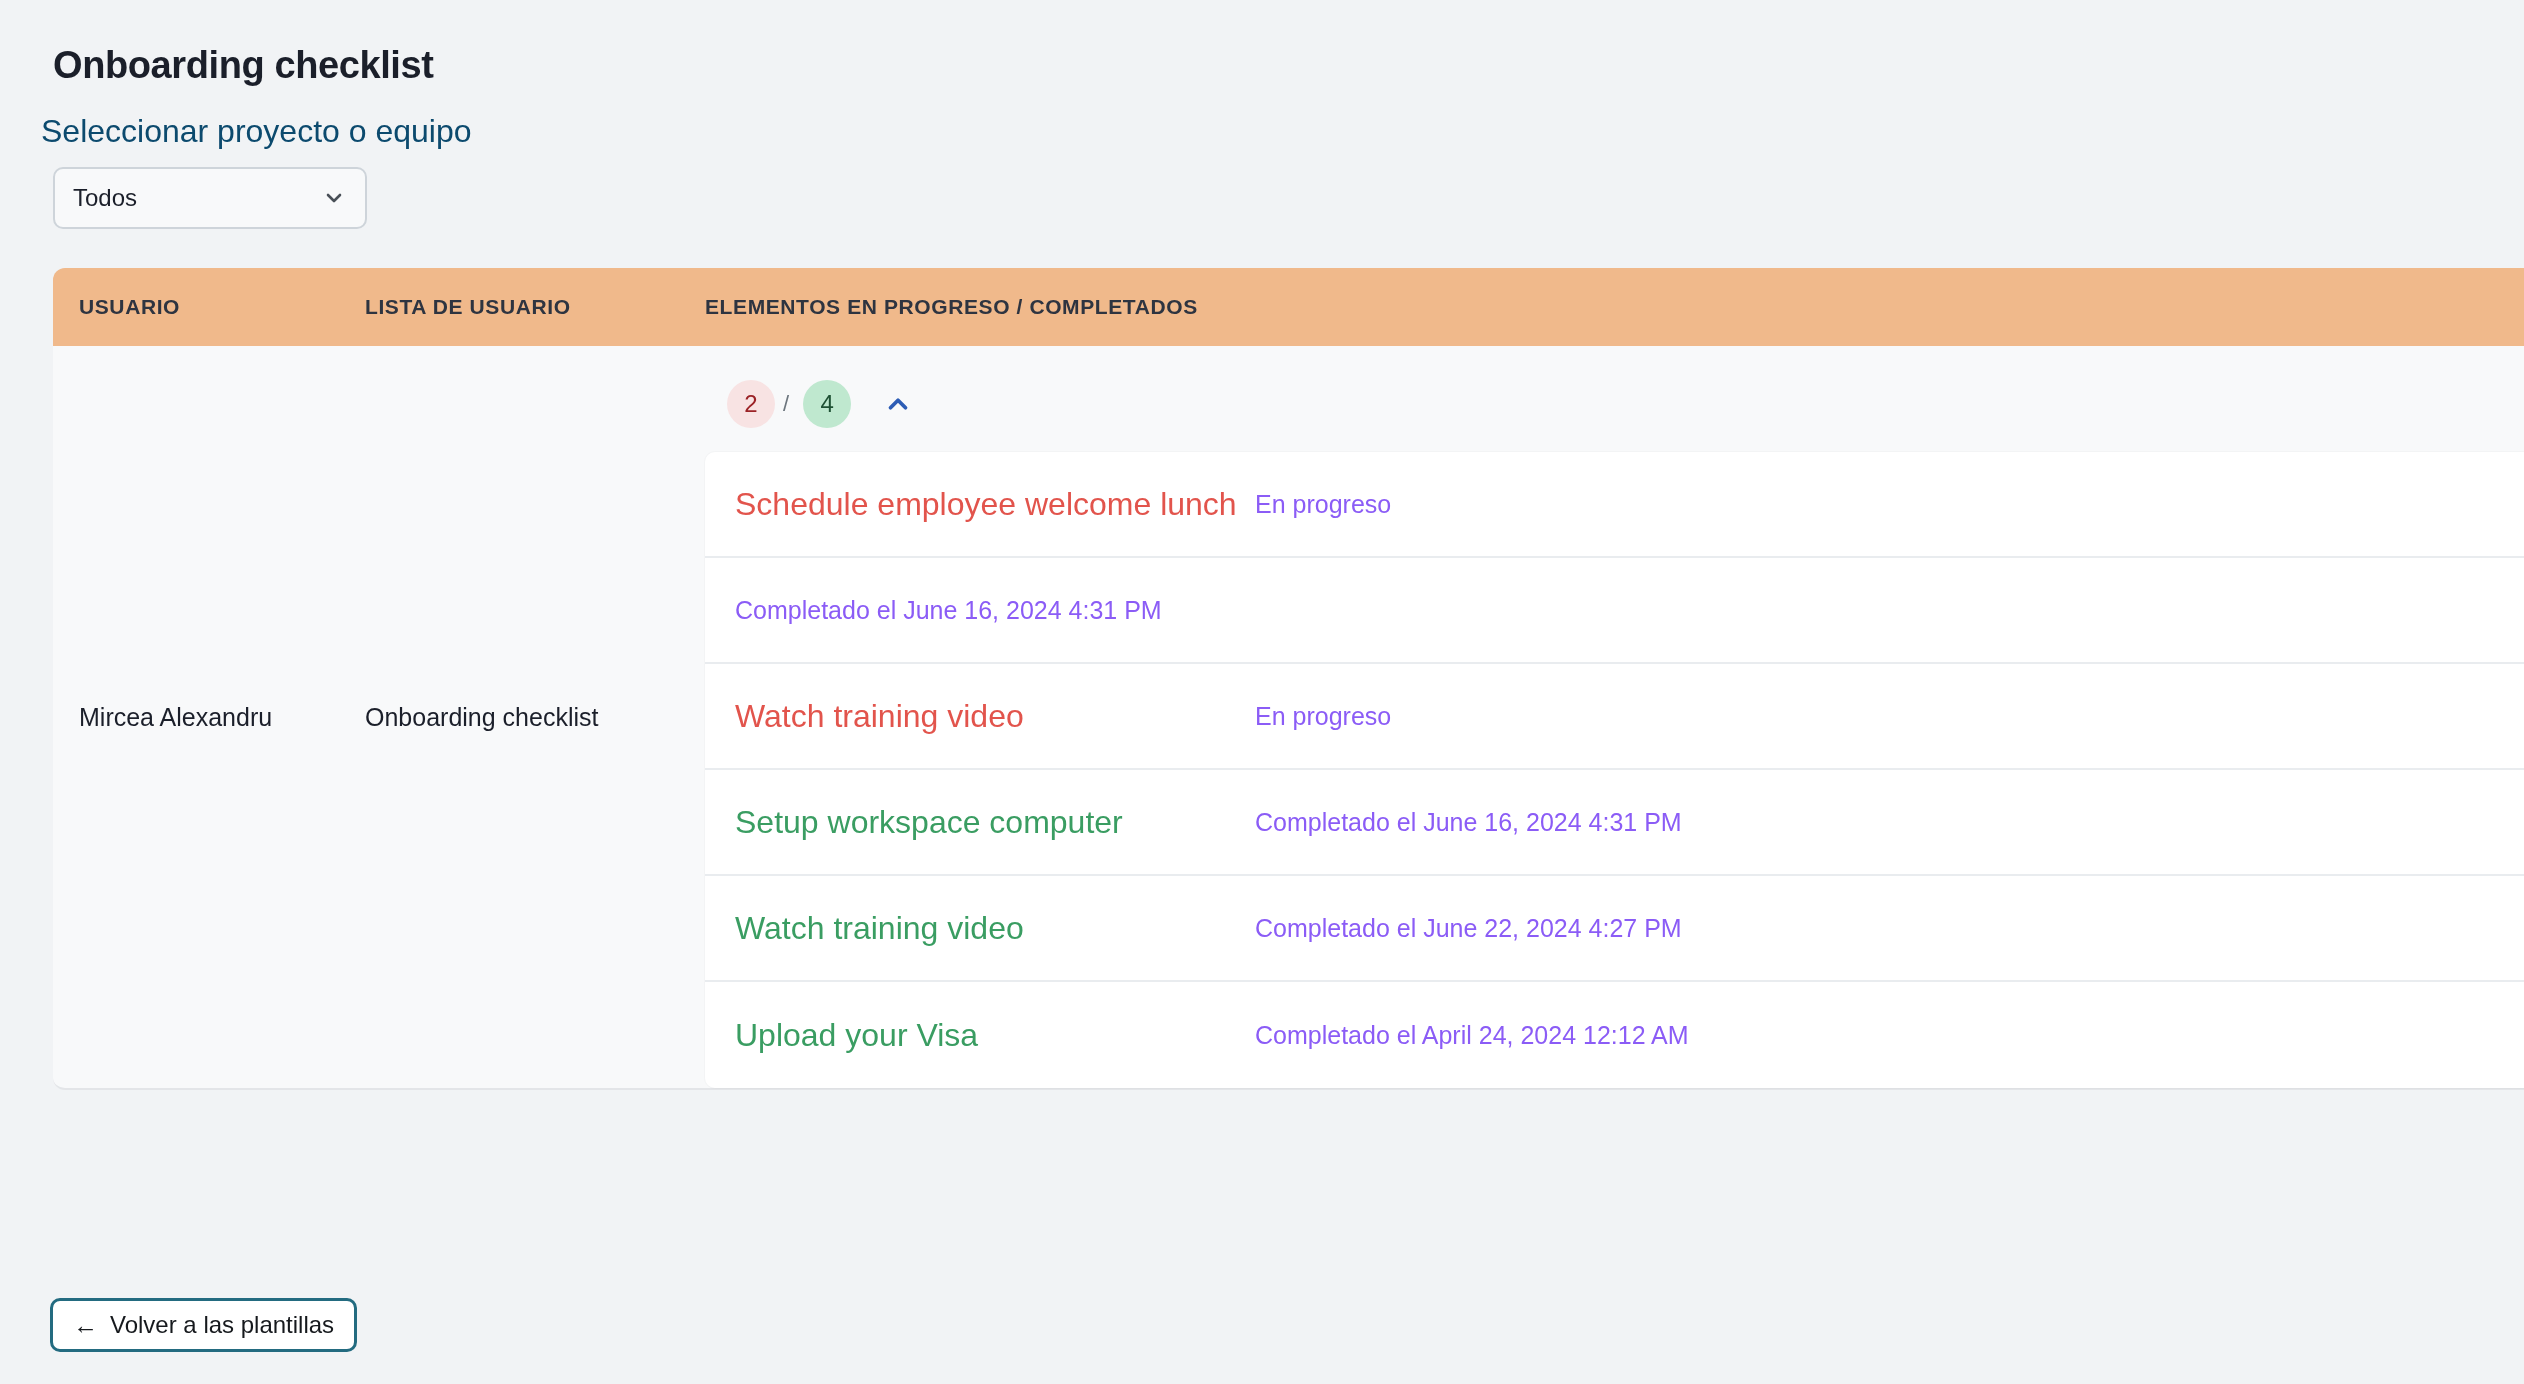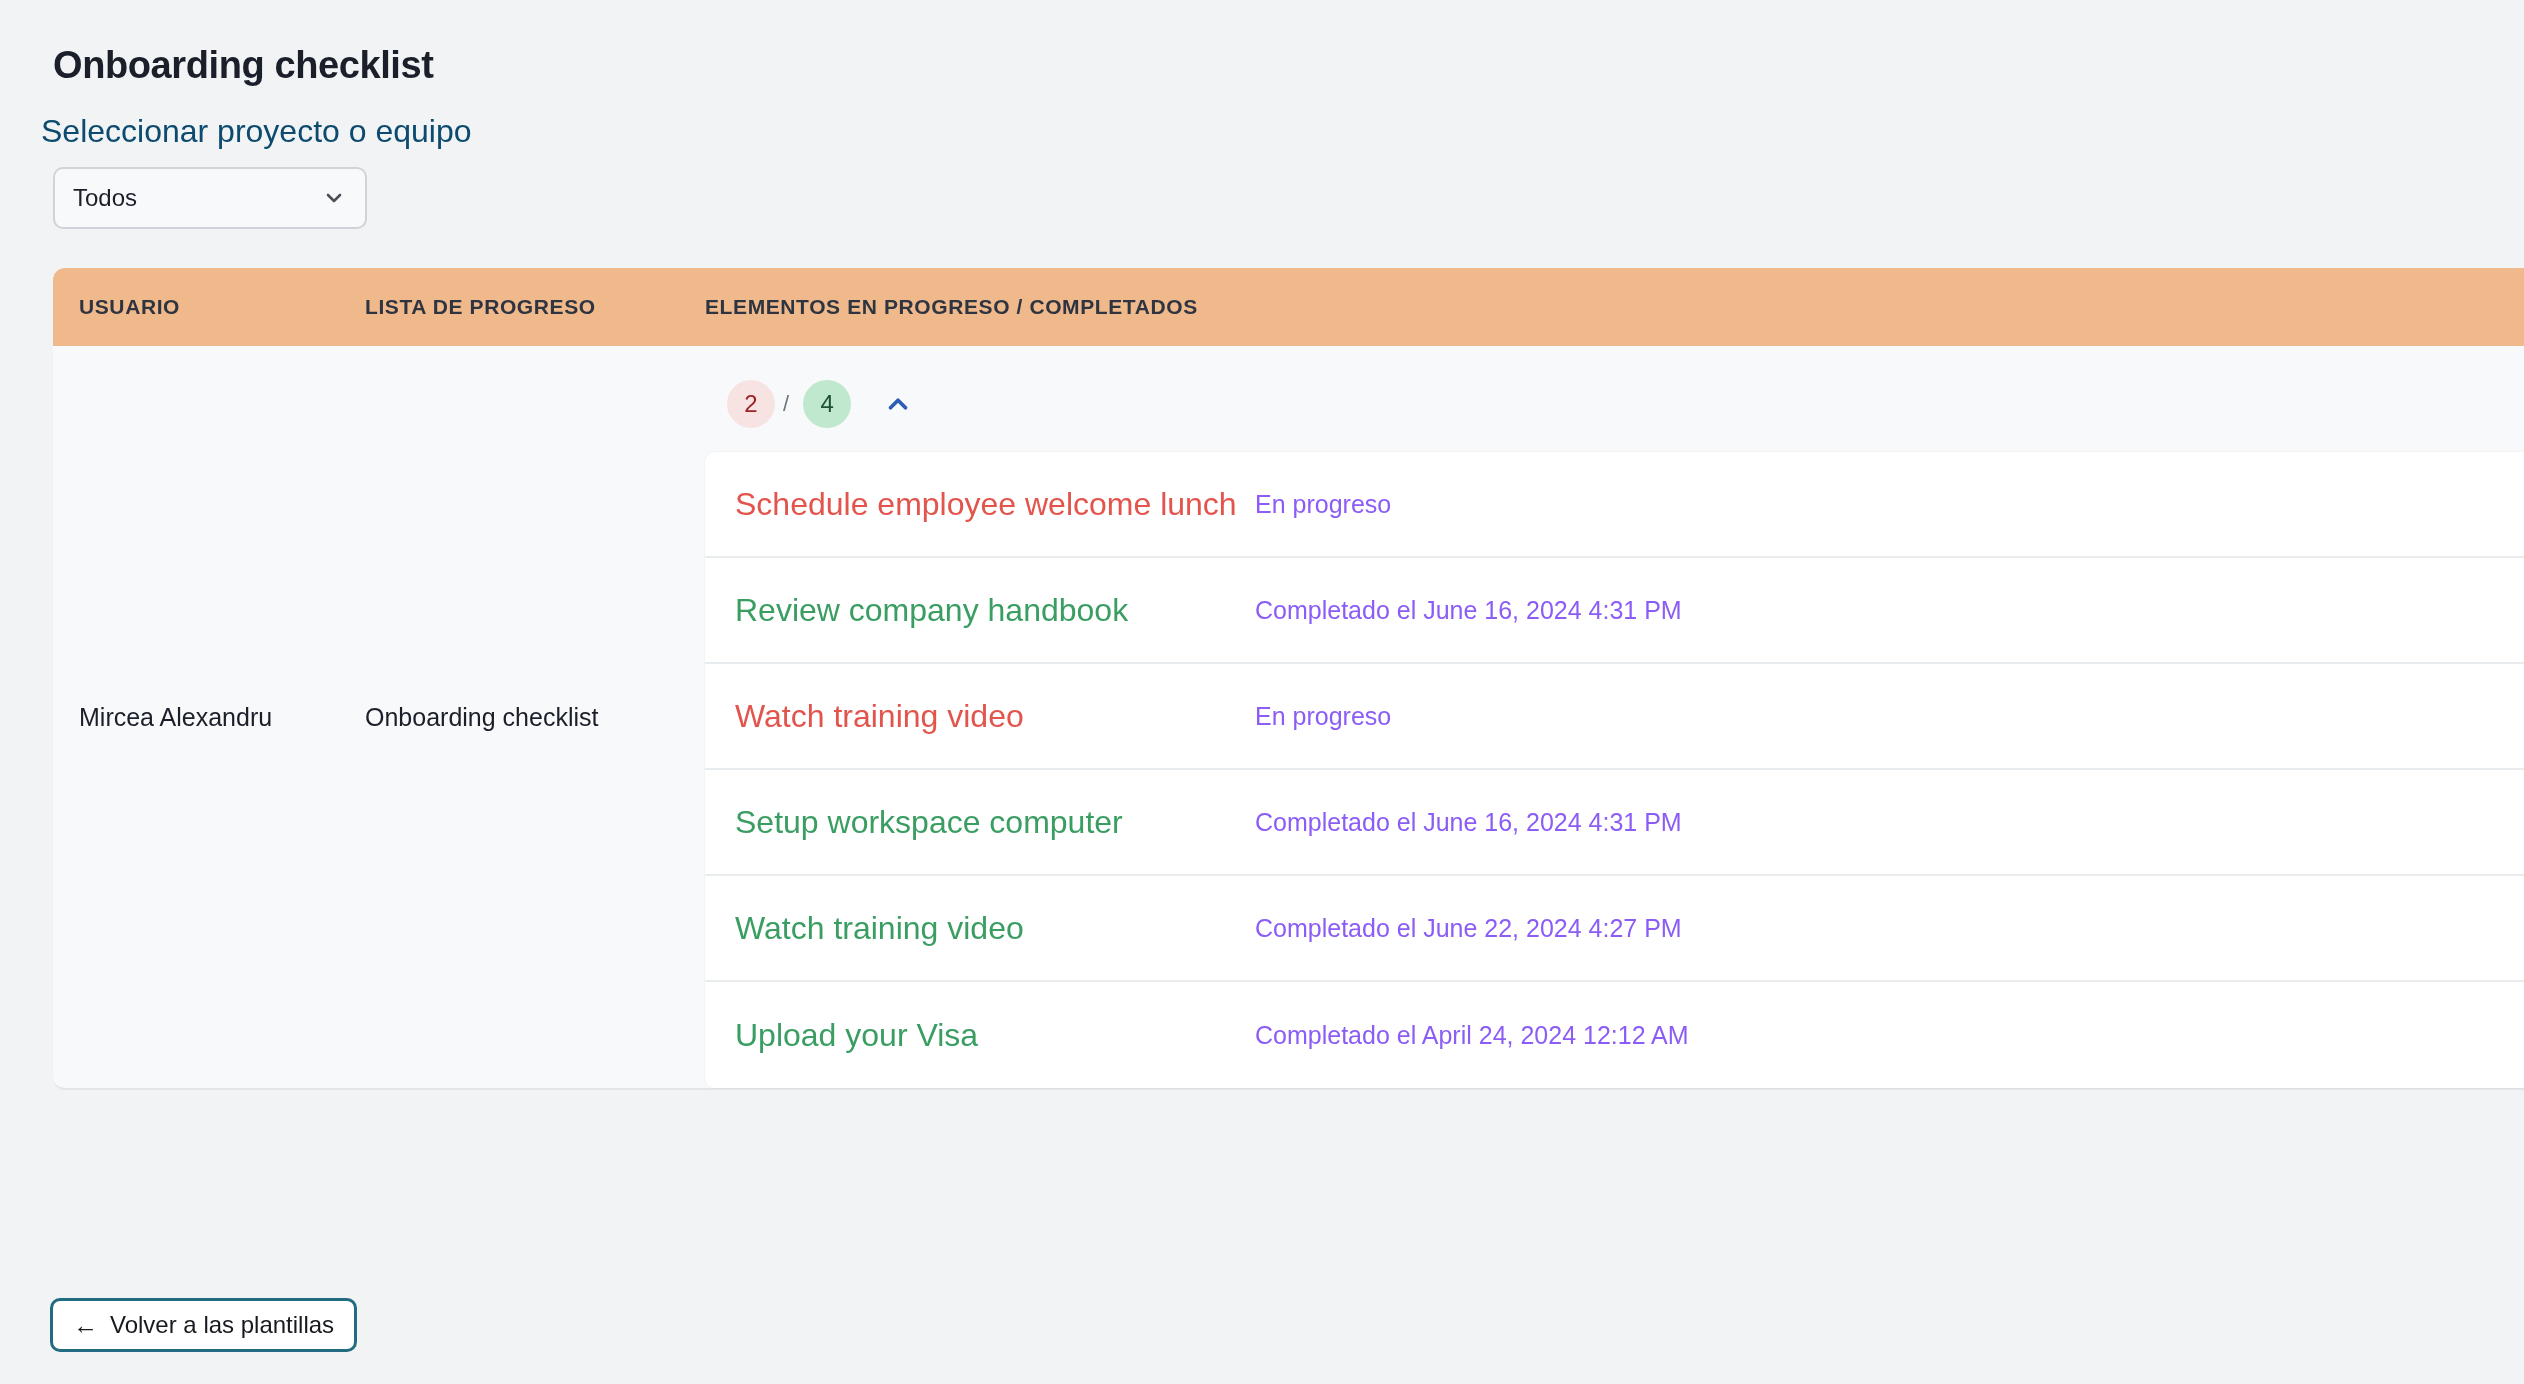--- a/index.html
+++ b/index.html
@@ -222,21 +222,21 @@
       <svg width="24" height="24" viewBox="0 0 24 24" fill="none" stroke="currentColor" stroke-width="2.6" stroke-linecap="round" stroke-linejoin="round">
           <polyline points="6 9 12 15 18 9"></polyline>
         </svg>
     </span>
   </div>
 
   <div class="table-wrap">
 
     <div class="thead">
       <div class="th c1">USUARIO</div>
-      <div class="th c2">LISTA DE PROGRESO</div>
+      <div class="th c2">LISTA DE USUARIO</div>
       <div class="th c3">ELEMENTOS EN PROGRESO / COMPLETADOS</div>
     </div>
 
     <div class="tbody-row">
 
       <div class="td c1">Mircea Alexandru</div>
       <div class="td c2">Onboarding checklist</div>
 
       <div class="td c3">
 
@@ -250,21 +250,20 @@
               </svg>
           </div>
         </div>
 
         <div class="items-card">
           <div class="item-row">
             <div class="item-name inprogress">Schedule employee welcome lunch</div>
             <div class="item-status">En progreso</div>
           </div>
           <div class="item-row">
-            <div class="item-name completed">Review company handbook</div>
             <div class="item-status">Completado el June 16, 2024 4:31 PM</div>
           </div>
           <div class="item-row">
             <div class="item-name inprogress">Watch training video</div>
             <div class="item-status">En progreso</div>
           </div>
           <div class="item-row">
             <div class="item-name completed">Setup workspace computer</div>
             <div class="item-status">Completado el June 16, 2024 4:31 PM</div>
           </div>

